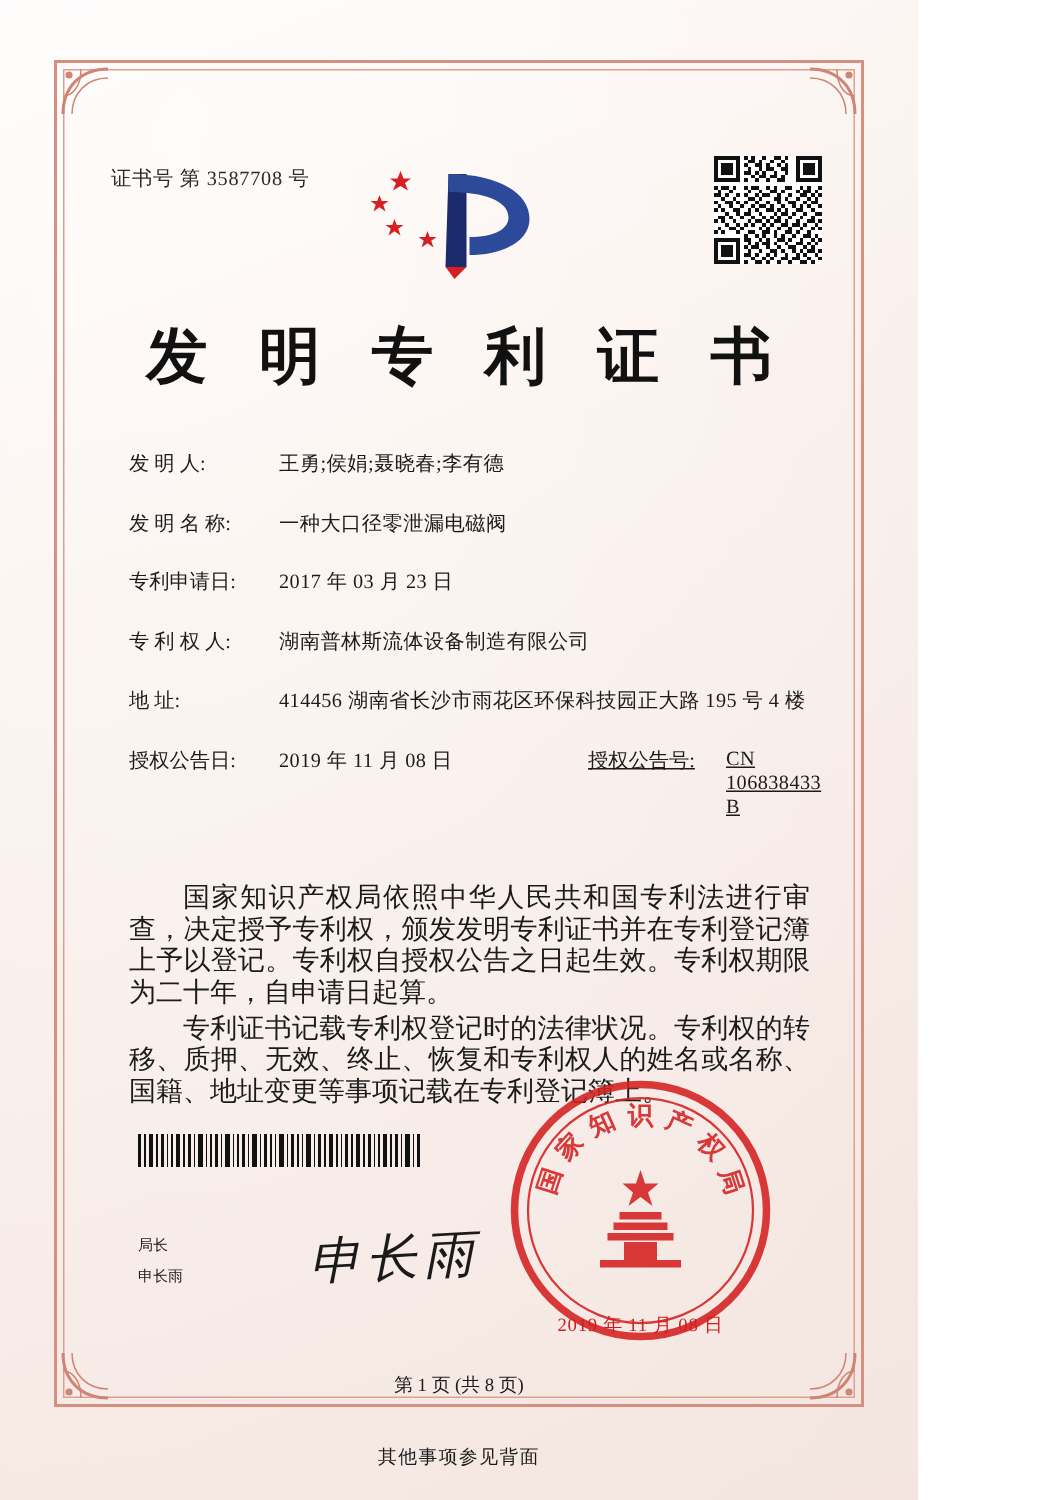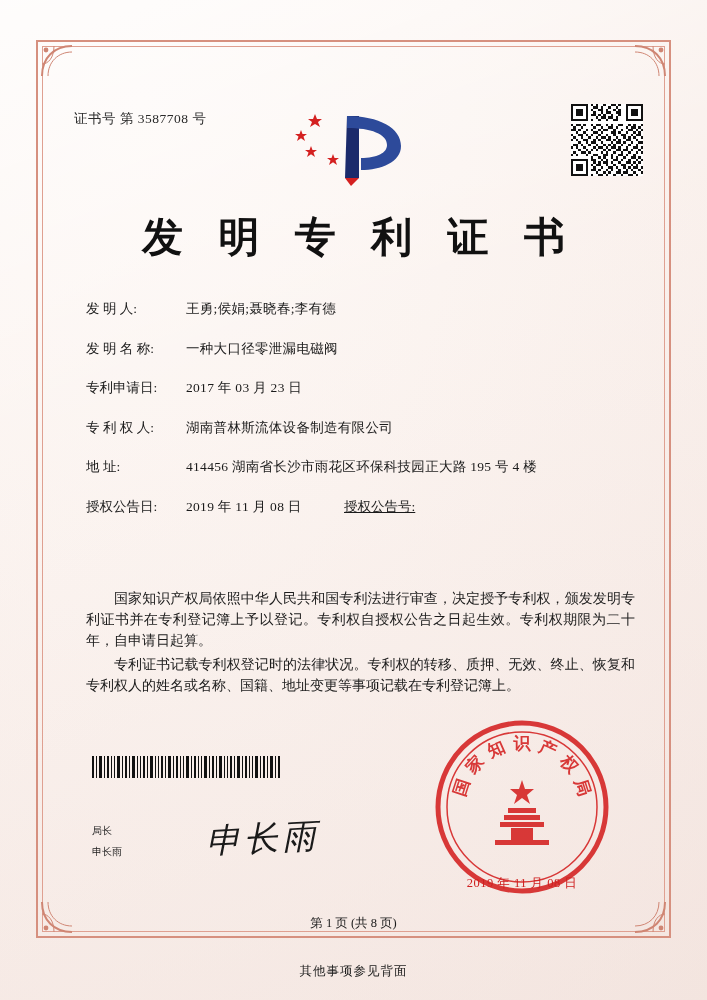--- a/index.html
+++ b/index.html
@@ -8,21 +8,21 @@
     background: #ffffff;
   }
   body {
     width: 707px;
     height: 1000px;
     font-family: "Liberation Serif", serif;
     overflow: hidden;
   }
   .page {
     position: relative;
-    width: 707px;
+    width: 612px;
     height: 1000px;
     background:
       radial-gradient(ellipse at 20% 10%, #fdf7f4 0%, #fbf3ef 40%, #f7ebe6 100%);
   }
   
   .paper-shade {
     position: absolute;
     inset: 0;
     background:
       linear-gradient(160deg, rgba(255,255,255,0.75) 0%, rgba(255,255,255,0.1) 35%, rgba(236,216,210,0.35) 100%);
@@ -88,21 +88,21 @@
   }
   .doc-title {
     position: absolute;
     left: 0; right: 0;
     top: 210px;
     text-align: center;
     font-size: 41px;
     letter-spacing: 12px;
     font-weight: bold;
     color: #111;
-    font-family: Liberation Sans, sans-serif;
+    font-family: Liberation Serif, serif;
     text-indent: 12px;
   }
 
   .fields {
     position: absolute;
     left: 86px;
     right: 70px;
     top: 300px;
   }
   .field-row {
@@ -123,40 +123,41 @@
     flex: 1 1 auto;
     padding-left: 8px;
     letter-spacing: 0.3px;
   }
   .row-split {
     display: flex;
     align-items: baseline;
     font-size: 13.5px;
     color: #1b1b1b;
     margin-bottom: 21.5px;
+    gap: 48px;
   }
   .split-left {
     flex: 0 0 258px;
     display: flex;
     align-items: baseline;
   }
   .split-right {
     flex: 1 1 auto;
     display: flex;
     align-items: flex-start;
     text-decoration: underline;
   }
   .split-right .field-label { flex: 0 0 84px; }
 
   .paragraphs {
     position: absolute;
     left: 86px;
     right: 72px;
     top: 588px;
-    font-size: 14px;
+    font-size: 18px;
     line-height: 21px;
     color: #1b1b1b;
     text-align: justify;
     font-family: Liberation Serif, serif;
   }
   .paragraphs p {
     margin: 0 0 3px 0;
     text-indent: 2em;
   }
 
@@ -550,20 +551,21 @@
       <div class="field-label">地 址:</div>
       <div class="field-value">414456 湖南省长沙市雨花区环保科技园正大路 195 号 4 楼</div>
     </div>
     <div class="row-split">
       <div class="split-left">
         <div class="field-label">授权公告日:</div>
         <div class="field-value">2019 年 11 月 08 日</div>
       </div>
       <div class="split-right">
         <div class="field-label">授权公告号:</div>
+        <div class="field-value">CN 106838433 B</div>
       </div>
     </div>
   </div>
 
   <div class="paragraphs">
     <p>国家知识产权局依照中华人民共和国专利法进行审查，决定授予专利权，颁发发明专利证书并在专利登记簿上予以登记。专利权自授权公告之日起生效。专利权期限为二十年，自申请日起算。</p>
     <p>专利证书记载专利权登记时的法律状况。专利权的转移、质押、无效、终止、恢复和专利权人的姓名或名称、国籍、地址变更等事项记载在专利登记簿上。</p>
   </div>
 
   <div class="barcode">

